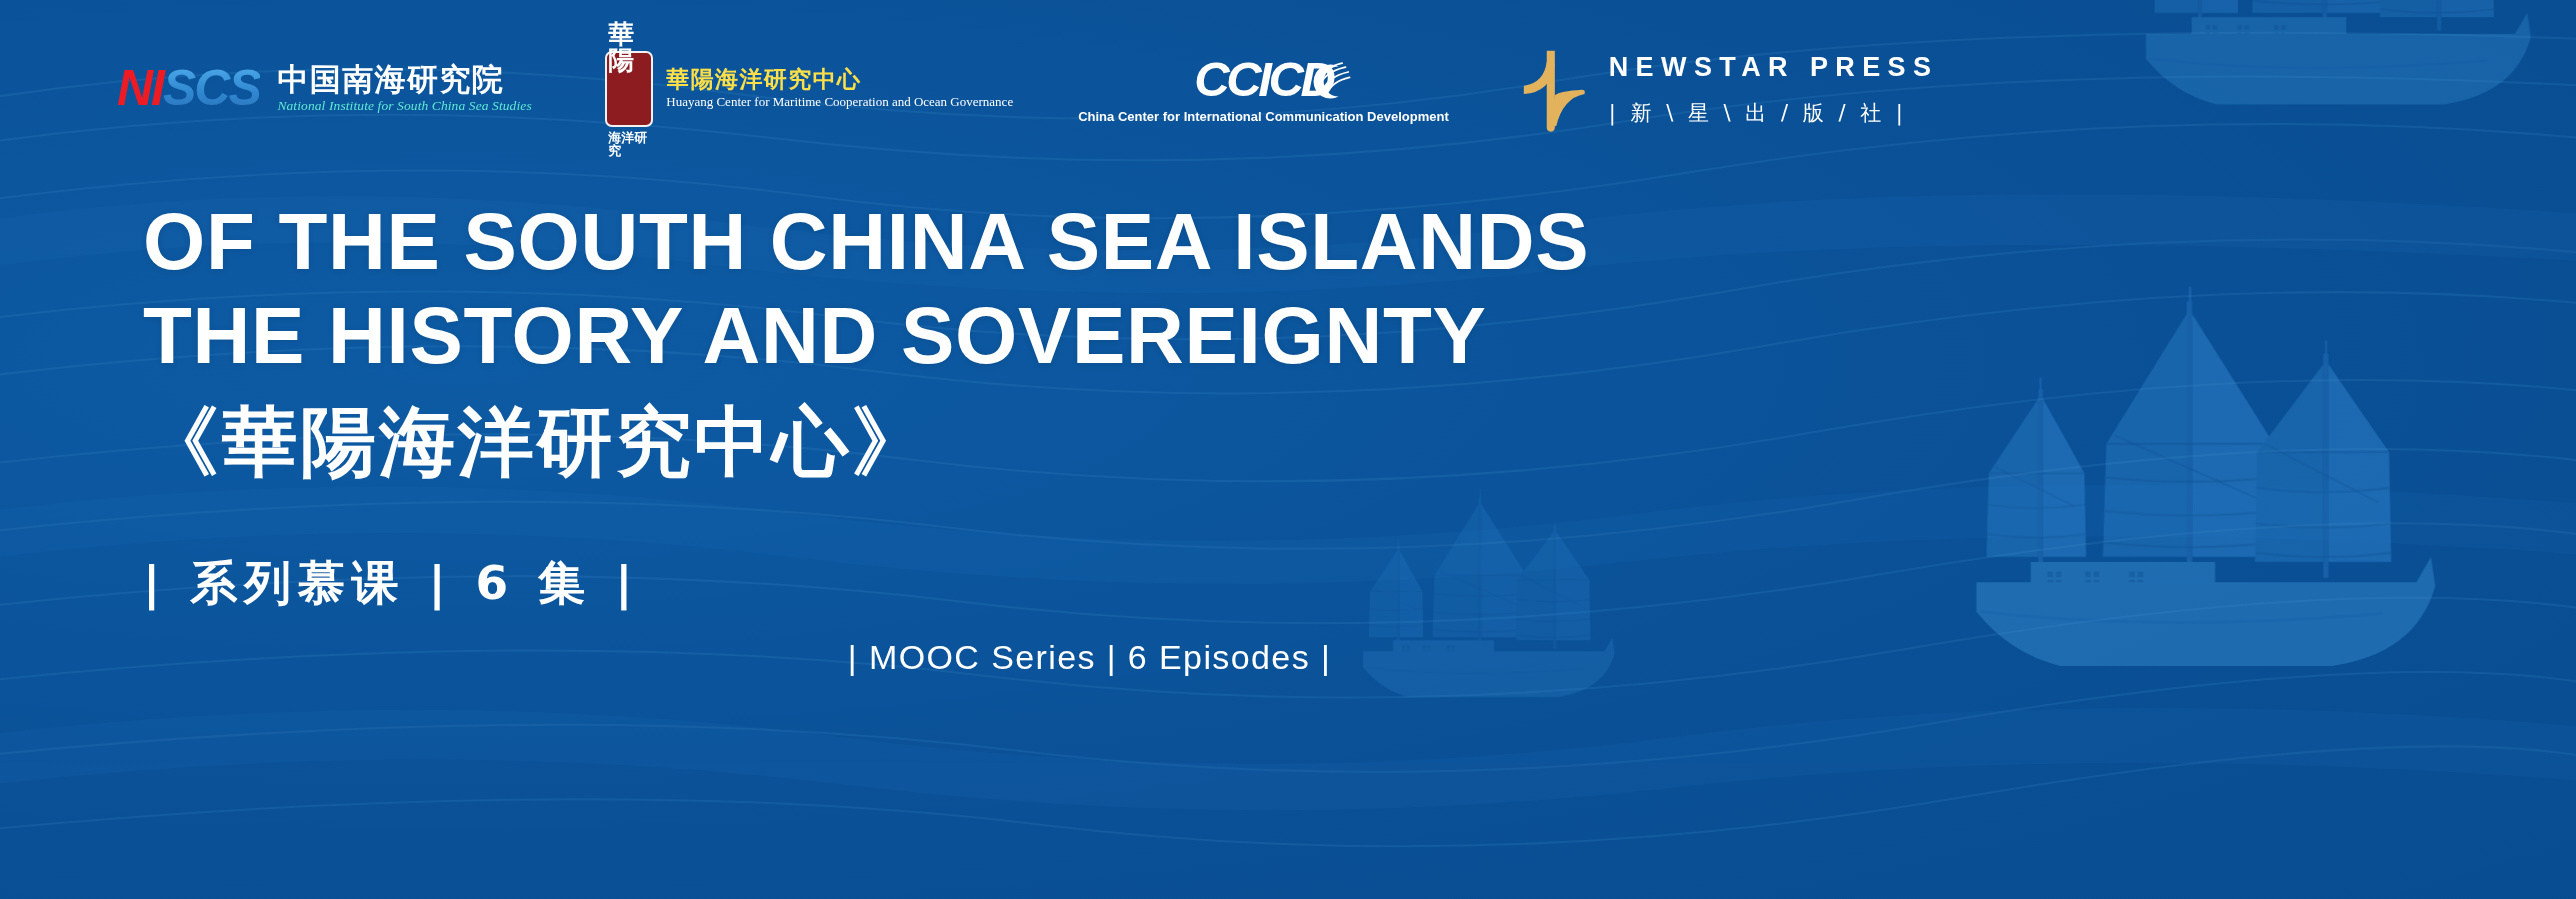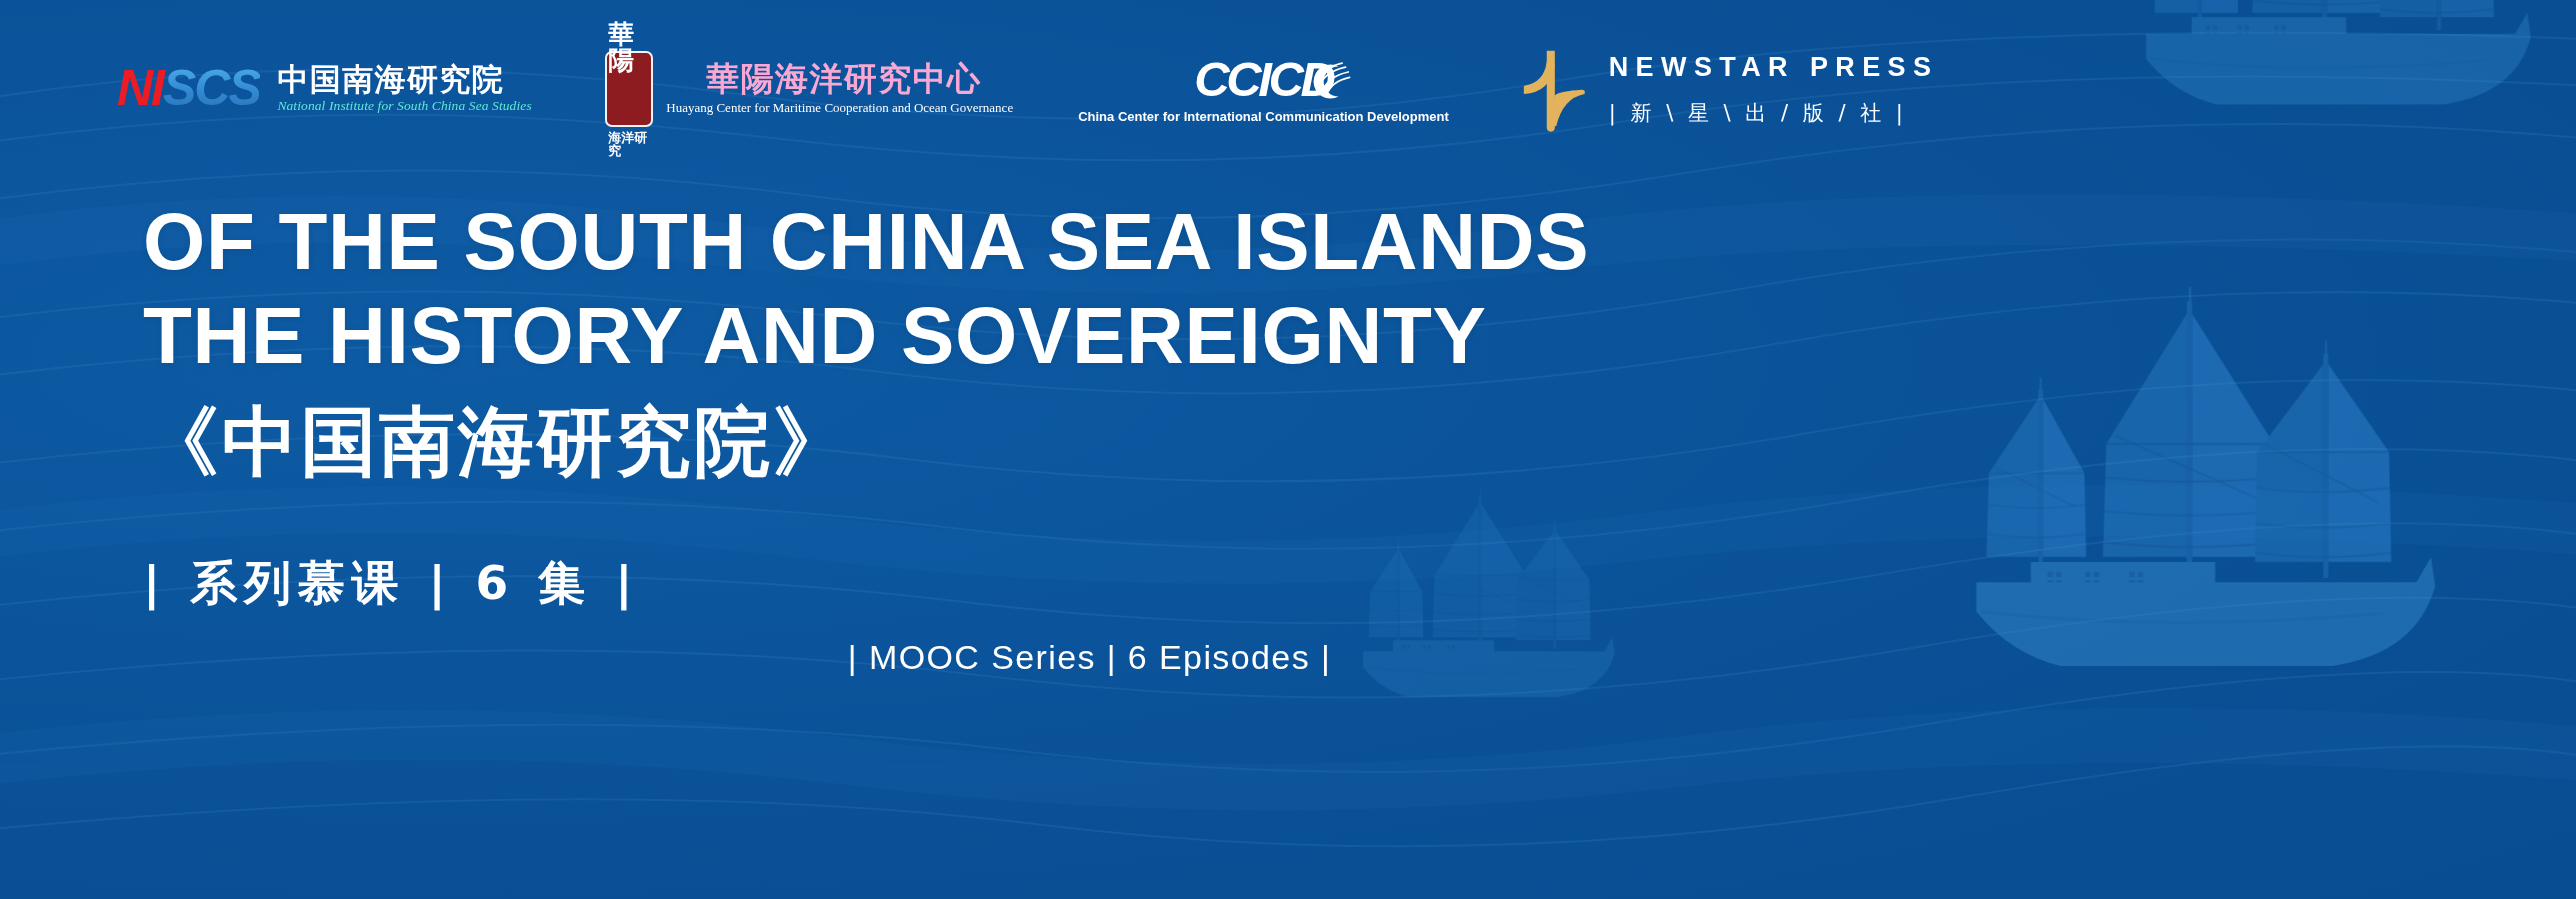--- a/index.html
+++ b/index.html
@@ -71,22 +71,22 @@
     background:#8d1c21; border:2.7px solid #f2f2f2; border-radius:6.8px;
     display:flex; flex-direction:column; align-items:flex-end; justify-content:center;
     color:#fff; padding:2.7px 1.4px;
     font-family:"DejaVu Sans","Liberation Sans",sans-serif;
     gap:44px;
   }
   .seal .s1{ font-size:26px; font-weight:bold; line-height:1; letter-spacing:0.7px; }
   .seal .s2{ font-size:13px; font-weight:bold; line-height:1; margin-top:14px; letter-spacing:0; }
   .huayang-txt{ margin-left:13.5px; display:flex; flex-direction:column; justify-content:center; }
   .huayang-txt .cn{
-    color:#f9a8d4; font-size:33px; font-weight:bold; line-height:1.05; letter-spacing:1.4px;
-    white-space:nowrap; font-family:"DejaVu Sans","Liberation Sans",sans-serif;margin-left:40px;
+    color:#fde047; font-size:23px; font-weight:bold; line-height:1.05; letter-spacing:1.4px;
+    white-space:nowrap; font-family:"DejaVu Sans","Liberation Sans",sans-serif;
   }
   .huayang-txt .en{
     color:#fff; font-size:13px; line-height:1.2; margin-top:3.4px;
     font-family:"Liberation Serif","DejaVu Serif",serif;
     white-space:nowrap;
   }
 
   
   .logo-ccicd{ margin-right:72px; flex-direction:column; align-items:center; }
   .ccicd-mark{
@@ -313,19 +313,19 @@
         <div class="newstar-en">NEWSTAR PRESS</div>
         <div class="newstar-cn">| 新 \ 星 \ 出 / 版 / 社 |</div>
       </div>
     </div>
 
   </div>
 
   <div class="content">
     <div class="title-en">OF THE SOUTH CHINA SEA ISLANDS</div>
     <div class="title-en">THE HISTORY AND SOVEREIGNTY</div>
-    <div class="title-cn">《中国南海研究院》</div>
+    <div class="title-cn">《華陽海洋研究中心》</div>
     <div class="sub-cn">| 系列慕课 | 6 集 |</div>
     <div class="sub-en">| MOOC Series | 6 Episodes |</div>
   </div>
 
 </div>
 
 
 </body></html>

